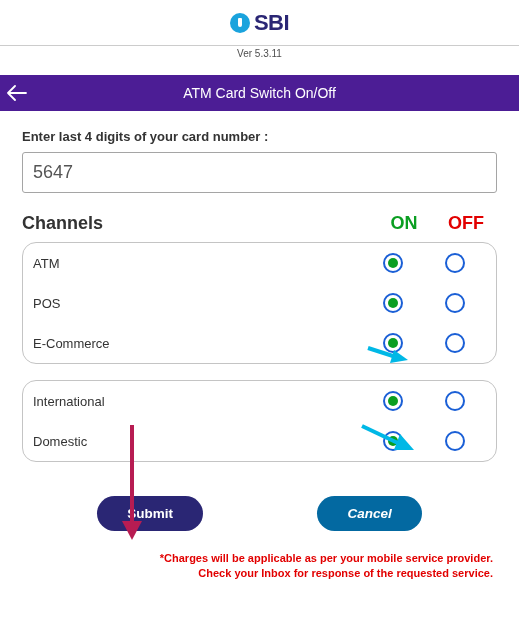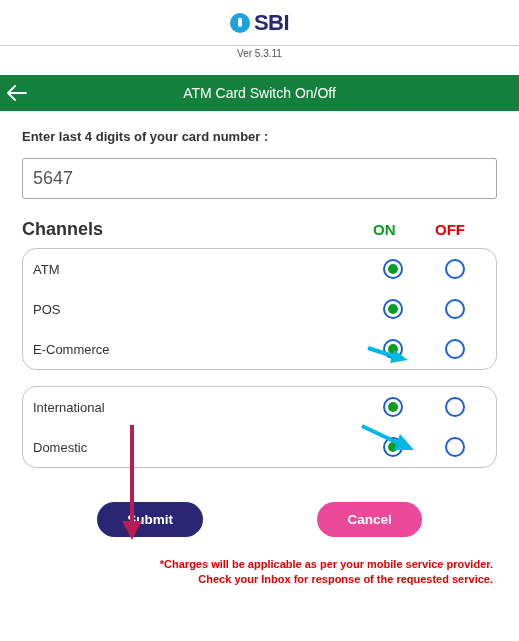--- a/index.html
+++ b/index.html
@@ -54,21 +54,21 @@
       background: #ccc;
       margin: 2px 0 0;
     }
     .version {
       text-align: center;
       padding: 2px 8px 16px;
       font-size: 10px;
       color: #4e4e4e;
     }
     .titlebar {
-      background: #15803d;
+      background: #4c1d95;
       color: #fff;
       padding: 10px 12px;
       position: relative;
       text-align: center;
       font-size: 14px;
       font-weight: 500;
     }
     .back-arrow {
       position: absolute;
       left: 6px;
@@ -77,21 +77,21 @@
       width: 22px; height: 22px;
       display: flex;
       align-items: center;
       justify-content: center;
     }
     .form-area { padding: 18px 22px 6px; }
     .label {
       font-size: 13px;
       font-weight: 700;
       color: #333;
-      margin-bottom: 14px;
+      margin-bottom: 8px;
     }
     .input-box {
       width: 100%;
       border: 1px solid #a5a5a5;
       border-radius: 3px;
       padding: 9px 10px;
       font-size: 18px;
       color: #555;
       margin-bottom: 20px;
       outline: none;
@@ -102,23 +102,23 @@
       margin-bottom: 8px;
     }
     .cols-header .col-label {
       font-size: 18px;
       font-weight: 700;
       color: #333;
       flex: 1;
     }
     .cols-header .on-h, .cols-header .off-h {
       width: 62px;
-      text-align: left;
+      text-align: center;
       font-weight: 800;
-      font-size: 15px;
+      font-size: 18px;
     }
     .on-h { color: #0a9e21; }
     .off-h { color: #e20000; }
     .option-box {
       border: 1px solid #c4c4c4;
       border-radius: 14px;
       margin-bottom: 16px;
     }
     .opt-row {
       display: flex;
@@ -160,21 +160,21 @@
     .btn {
       padding: 10px 30px;
       border-radius: 22px;
       border: none;
       font-size: 13.5px;
       font-weight: 700;
       cursor: pointer;
       min-width: 96px;
     }
     .btn-submit { background: #2a2674; color: #fff; }
-    .btn-cancel { background: #ec4899; color: #fff; }
+    .btn-cancel { background: #0369a1; color: #fff; font-style: italic; }
     .disclaimer {
       text-align: right;
       color: #e20000;
       font-size: 11px;
       font-weight: 700;
       padding: 20px 26px 0;
       line-height: 1.4;
     }
     
     .arrow-down {

